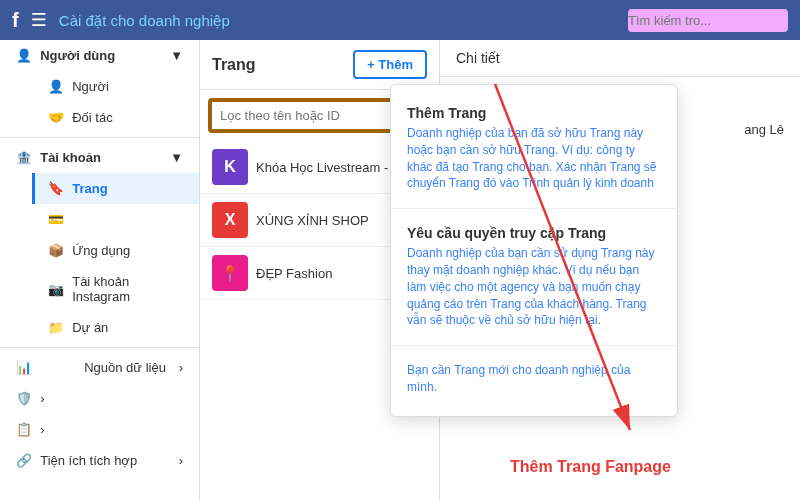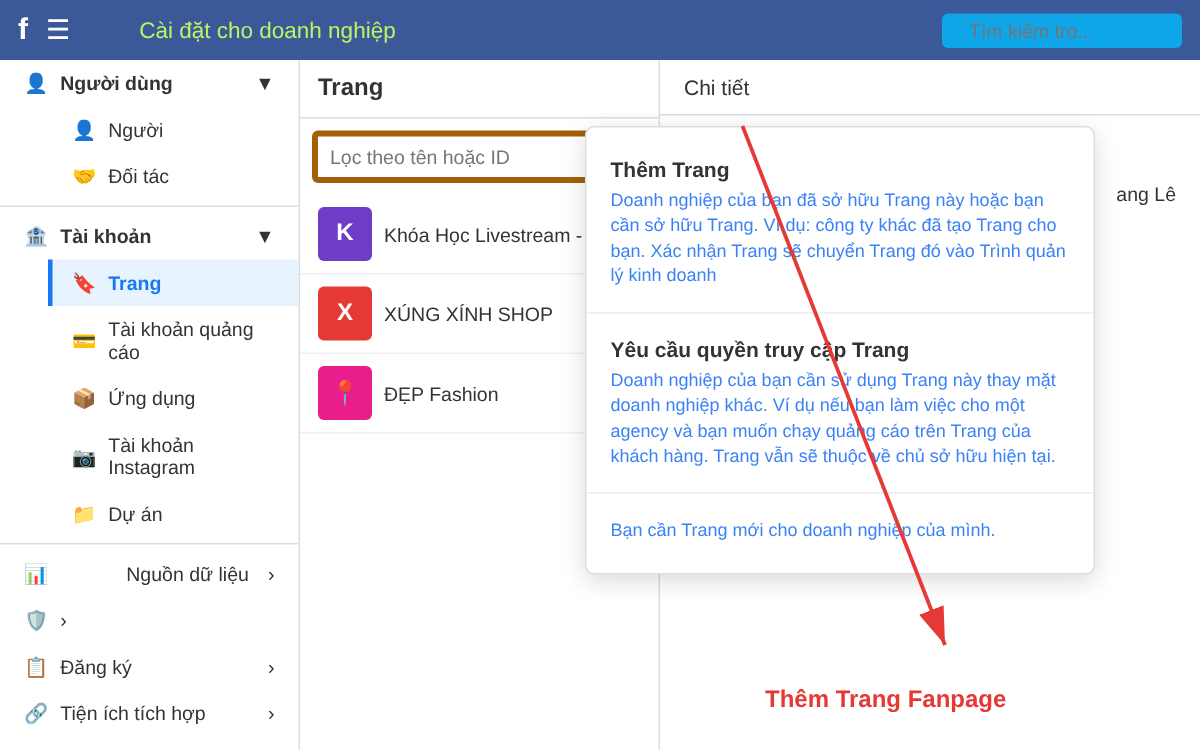--- a/index.html
+++ b/index.html
@@ -6,24 +6,24 @@
     body { width: 800px; height: 500px; overflow: hidden; background: #fff; }
 
     
     .topbar {
       display: flex; align-items: center;
       background: #3b5998; height: 40px; padding: 0 12px;
       color: #fff; gap: 12px;
     }
     .topbar-logo { font-size: 20px; font-weight: bold; color: #fff; }
     .topbar-menu-icon { font-size: 18px; color: #fff; cursor: pointer; }
-    .topbar-title { font-size: 15px; color: #bef264; flex: 1; margin-left: 34px; }
+    .topbar-title { font-size: 15px; color: #7dd3fc; flex: 1; }
     .topbar-search {
-      background: #0ea5e9; border: none; border-radius: 4px;
-      padding: 4px 18px; font-size: 13px; width: 160px; color: #333;
+      background: #f0abfc; border: none; border-radius: 4px;
+      padding: 4px 0; font-size: 13px; width: 160px; color: #333;
     }
 
     
     .layout { display: flex; height: 460px; }
 
     
     .sidebar {
       width: 200px; background: #fff; border-right: 1px solid #ddd;
       overflow-y: auto; flex-shrink: 0;
     }
@@ -84,21 +84,21 @@
       padding: 10px 16px; font-size: 13px; color: #333;
     }
 
     
     .content-row { display: flex; height: 100%; }
 
     
     .dropdown-popup {
       position: absolute;
       top: 44px; left: 190px;
-      width: 340px;
+      width: 288px;
       background: #fff;
       border: 1px solid #ddd;
       border-radius: 6px;
       box-shadow: 0 4px 16px rgba(0,0,0,0.15);
       z-index: 100;
       padding: 8px 0;
     }
     .dropdown-item {
       padding: 12px 16px; cursor: pointer;
     }
@@ -157,21 +157,20 @@
       </div>
       <span>▼</span>
     </div>
     <div class="sidebar-sub">
       <div class="sidebar-item active" style="border-left: 3px solid #1877f2; padding-left: 13px;">
         <span>🔖</span>
         <span class="sidebar-item-label">Trang</span>
       </div>
       <div class="sidebar-item">
         <span>💳</span>
-        <span>Tài khoản quảng cáo</span>
       </div>
       <div class="sidebar-item">
         <span>📦</span>
         <span>Ứng dụng</span>
       </div>
       <div class="sidebar-item">
         <span>📷</span>
         <span>Tài khoản Instagram</span>
       </div>
       <div class="sidebar-item">
@@ -186,36 +185,36 @@
       <span>📊</span>
       <span style="flex:1;margin-left:44px;">Nguồn dữ liệu</span>
       <span>›</span>
     </div>
     <div class="sidebar-item">
       <span>🛡️</span>
       <span>›</span>
     </div>
     <div class="sidebar-item">
       <span>📋</span>
-      <span style="flex:1;">Đăng ký</span>
       <span>›</span>
     </div>
     <div class="sidebar-item">
       <span>🔗</span>
       <span style="flex:1;">Tiện ích tích hợp</span>
       <span>›</span>
     </div>
   </div>
 
   <div class="main">
     <div class="content-row" style="height:100%;">
 
       <div class="page-list-area">
         <div class="page-list-header">
           <span class="page-list-title">Trang</span>
+          <button class="add-btn">+ Thêm</button>
         </div>
         <input class="filter-input" type="text" placeholder="Lọc theo tên hoặc ID" style="">
         <div>
           <div class="page-item">
             <div class="page-avatar" style="background:#6e3dc7;">
               <span>K</span>
             </div>
             <span class="page-name">Khóa Học Livestream - Hoc...</span>
           </div>
           <div class="page-item">

